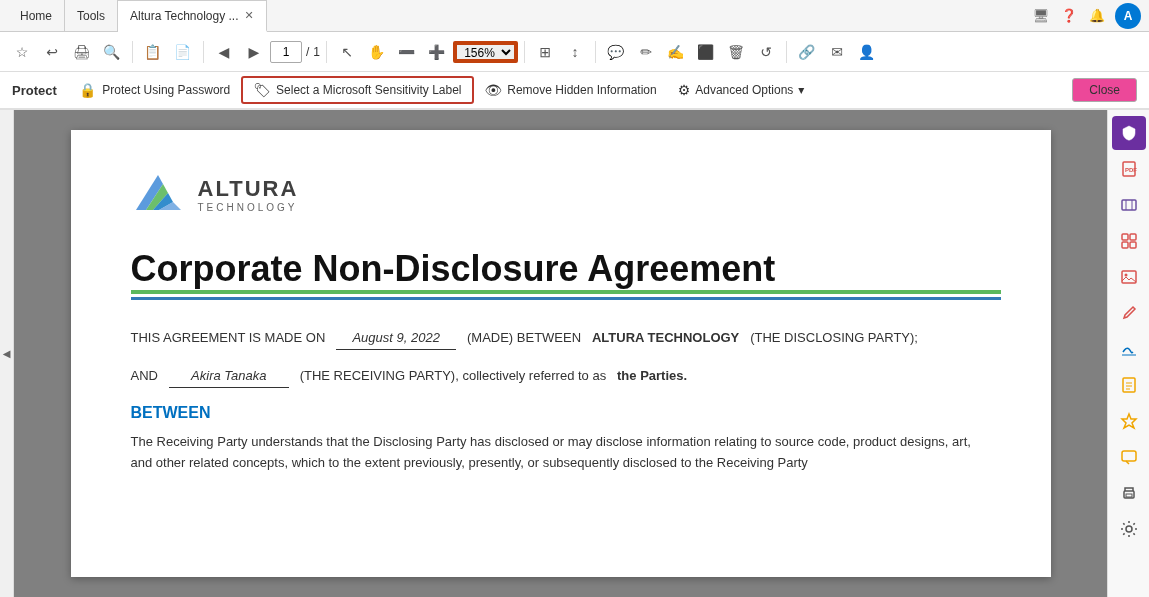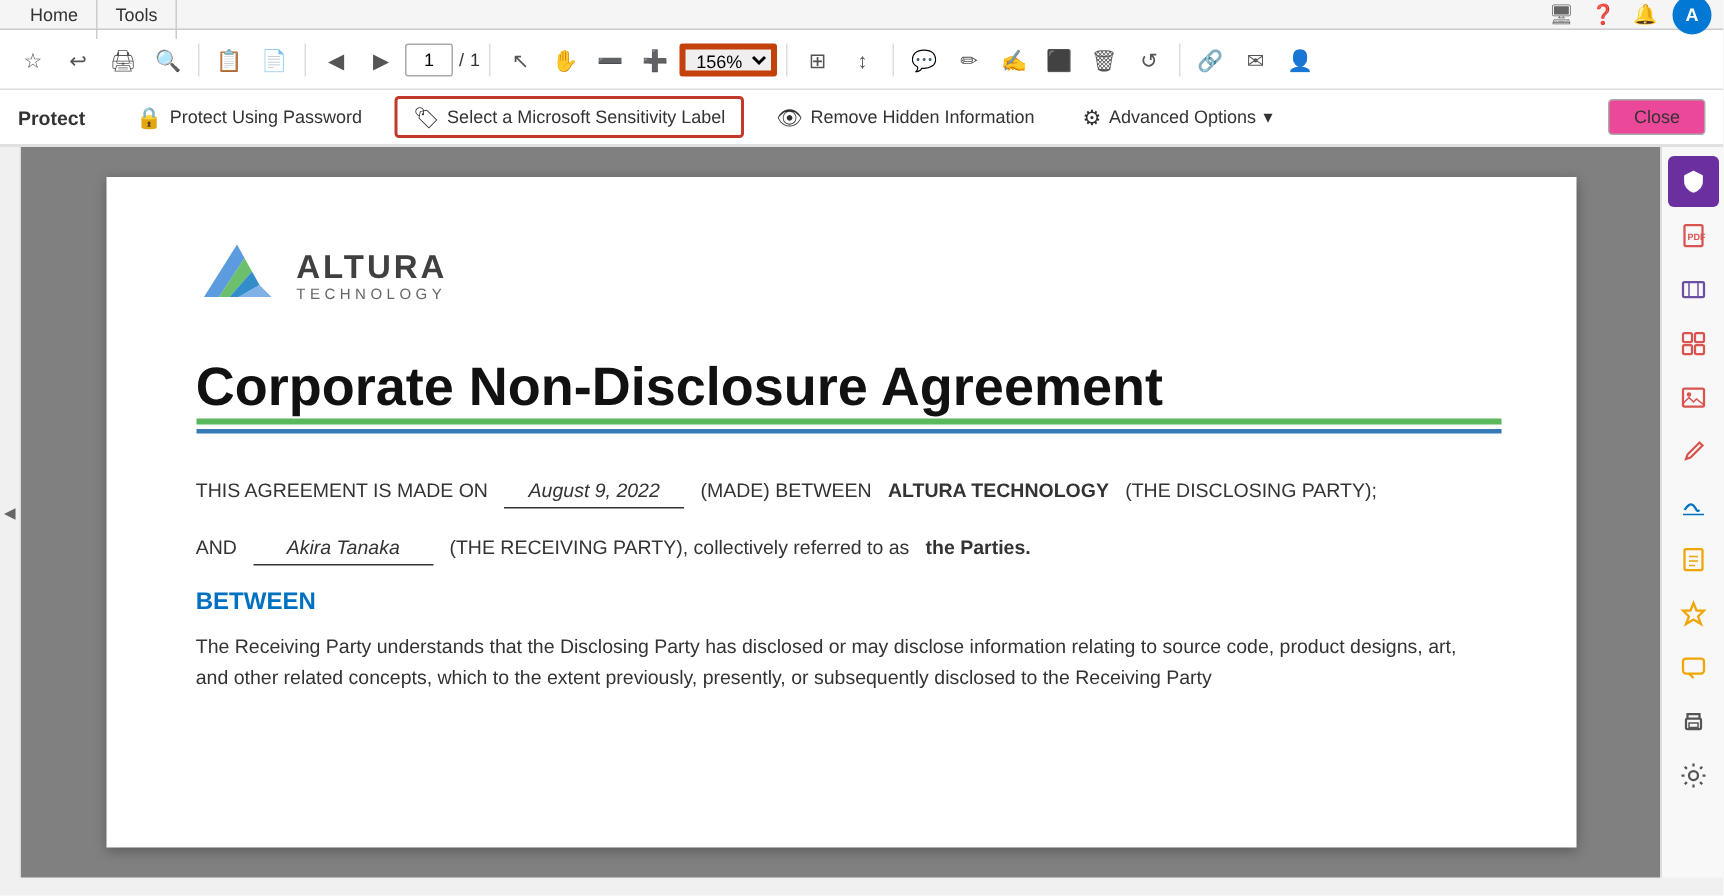--- a/index.html
+++ b/index.html
@@ -3,21 +3,21 @@
   <meta charset="utf-8">
   <style>
     * { margin: 0; padding: 0; box-sizing: border-box; }
     body { font-family: Arial, sans-serif; width: 1149px; height: 597px; overflow: hidden; background: #f0f0f0; }
 
     
     .tab-bar {
       display: flex;
       align-items: center;
       background: #f5f5f5;
-      height: 20px;
+      height: 32px;
       border-bottom: 1px solid #ccc;
       padding: 0 8px;
     }
     .tab-item {
       display: flex;
       align-items: center;
       padding: 0 12px;
       height: 32px;
       font-size: 12px;
       color: #333;
@@ -121,21 +121,21 @@
     }
 
     
     .protect-bar {
       display: flex;
       align-items: center;
       background: #fff;
       height: 38px;
       border-bottom: 2px solid #e0e0e0;
       padding: 0 12px;
-      gap: 12px;
+      gap: 1px;
     }
     .protect-label {
       font-size: 13px;
       font-weight: bold;
       color: #333;
       margin-right: 12px;
     }
     .protect-btn {
       display: flex;
       align-items: center;
@@ -303,20 +303,24 @@
   </style>
 </head>
 <body>
 
 <div class="tab-bar">
   <div class="tab-item">
     <span>Home</span>
   </div>
   <div class="tab-item">
     <span>Tools</span>
+  </div>
+  <div class="tab-item active">
+    <span>Altura Technology ...</span>
+    <span class="tab-close">✕</span>
   </div>
   <div class="tab-bar-right">
     <div class="tab-icon">🖥</div>
     <div class="tab-icon">❓</div>
     <div class="tab-icon">🔔</div>
     <div class="avatar-circle">A</div>
   </div>
 </div>
 
 <div class="toolbar">

